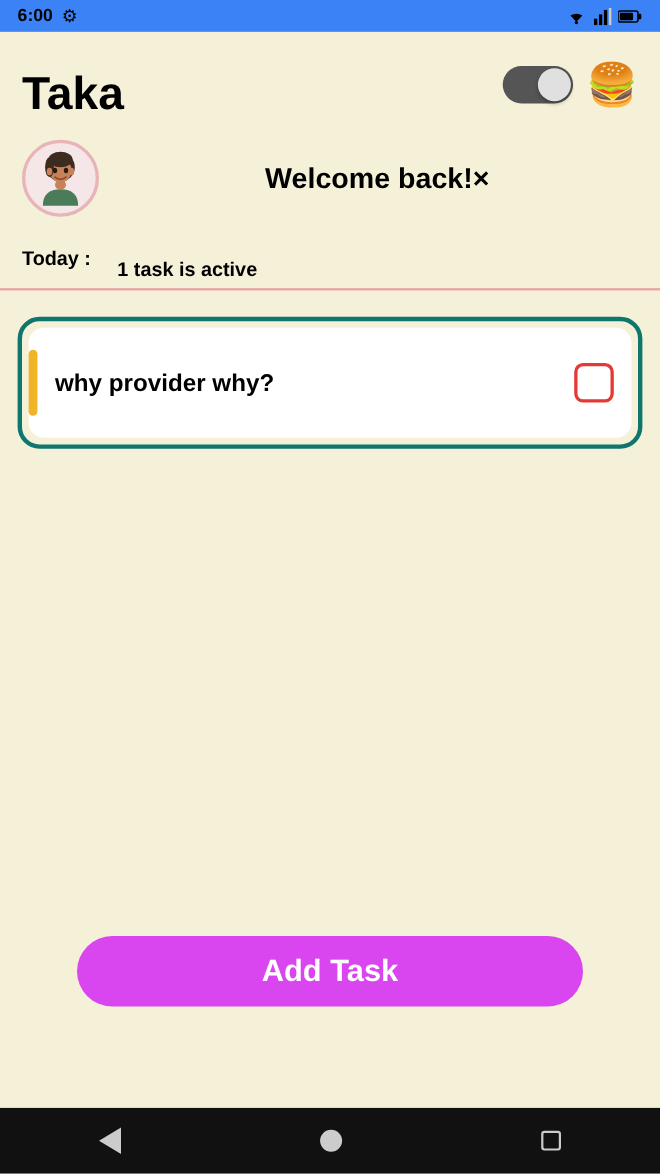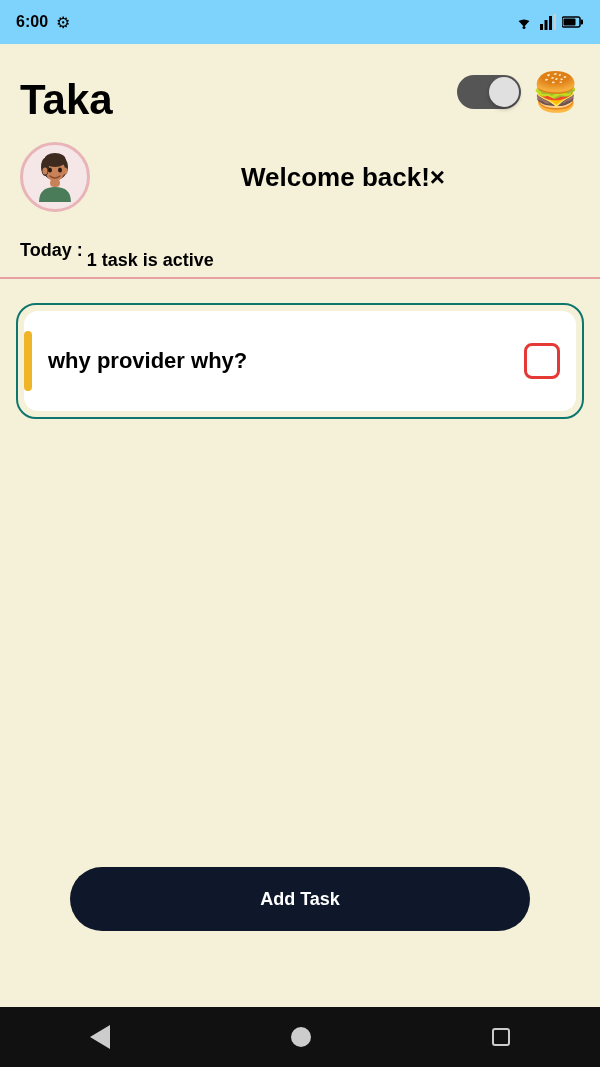--- a/index.html
+++ b/index.html
@@ -13,22 +13,22 @@
       height: 1067px;
       font-family: 'Arial Black', Arial, sans-serif;
       background: #f5f0d8;
       overflow: hidden;
       display: flex;
       flex-direction: column;
     }
 
     
     .status-bar {
-      background: #7dd3fc;
-      height: 44px;
+      background: #3b82f6;
+      height: 29px;
       display: flex;
       align-items: center;
       justify-content: space-between;
       padding: 0 16px;
       flex-shrink: 0;
     }
 
     .status-time {
       font-size: 16px;
       font-weight: bold;
@@ -150,21 +150,21 @@
       color: #000;
       cursor: pointer;
       line-height: 1;
     }
 
     
     .today-bar {
       padding: 4px 20px 6px 20px;
       display: flex;
       align-items: center;
-      gap: 4px;
+      gap: 24px;
     }
 
     .today-label {
       font-size: 18px;
       font-weight: bold;
       color: #000;
       font-family: Arial, sans-serif;
     }
 
     .task-count-text {
@@ -182,21 +182,21 @@
       margin: 0 0 16px 0;
     }
 
     
     .tasks-area {
       padding: 8px 16px;
       flex: 1;
     }
 
     .task-card-wrapper {
-      border: 2px solid #0f766e;
+      border: 4px solid #0f766e;
       border-radius: 20px;
       padding: 6px;
       background: transparent;
     }
 
     .task-card {
       background: #fff;
       border-radius: 14px;
       padding: 20px 16px 20px 0;
       display: flex;
@@ -229,30 +229,30 @@
       border: 3px solid #e53935;
       border-radius: 8px;
       background: transparent;
       flex-shrink: 0;
       cursor: pointer;
     }
 
     
     .add-task-btn {
       position: absolute;
-      bottom: 76px;
+      bottom: 92px;
       left: 50%;
       transform: translateX(-50%);
       width: 460px;
       height: 64px;
-      background: #0f172a;
+      background: #d946ef;
       border: none;
       border-radius: 32px;
       color: #fff;
-      font-size: 18px;
+      font-size: 28px;
       font-weight: 900;
       font-family: 'Arial Black', Arial, sans-serif;
       cursor: pointer;
       display: flex;
       align-items: center;
       justify-content: center;
     }
 
     
     .bottom-nav {

